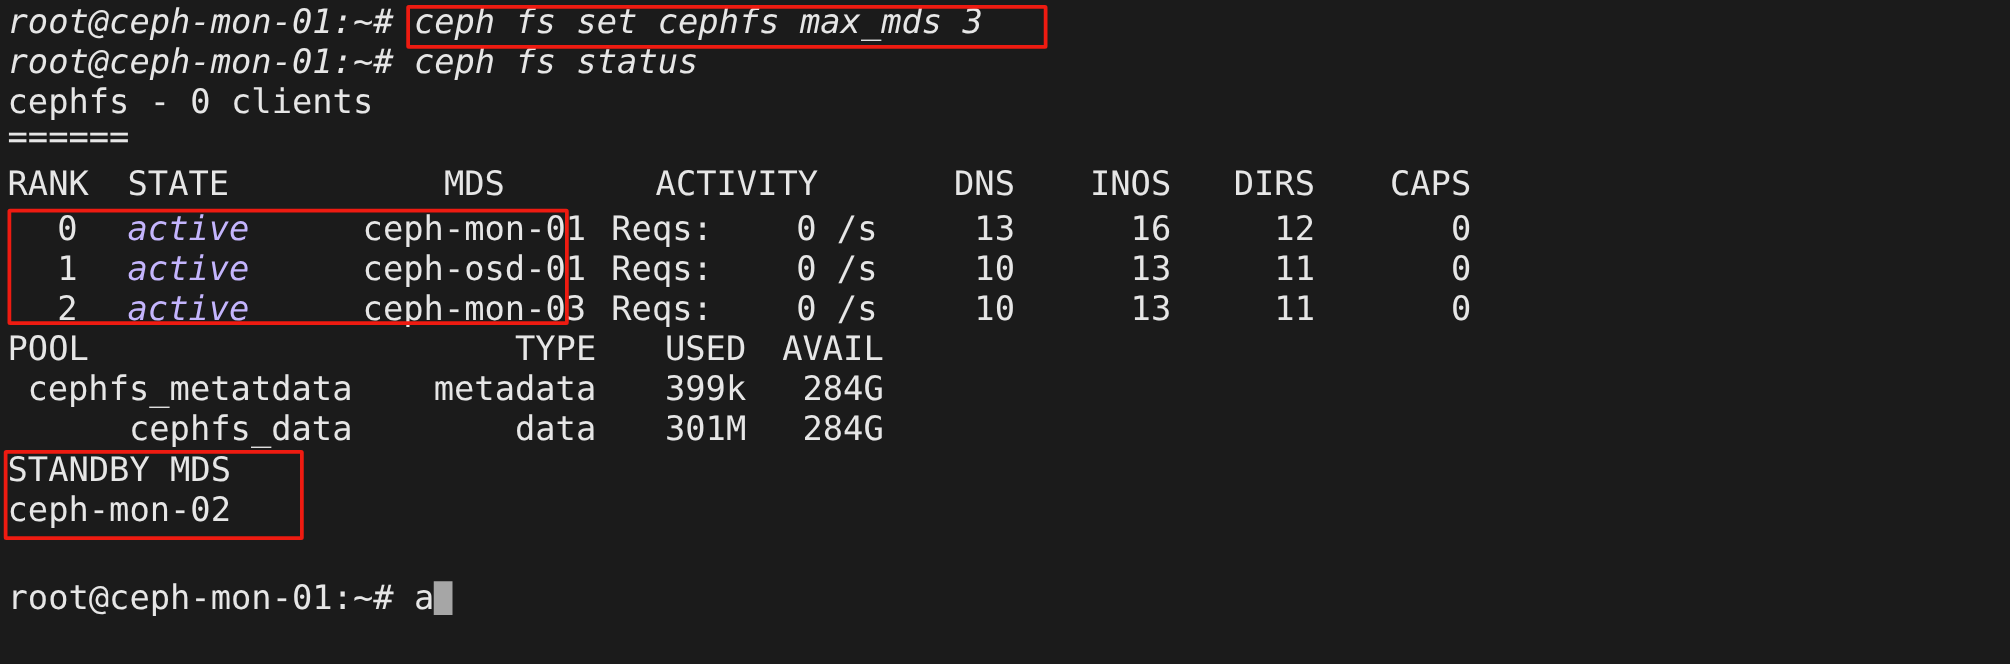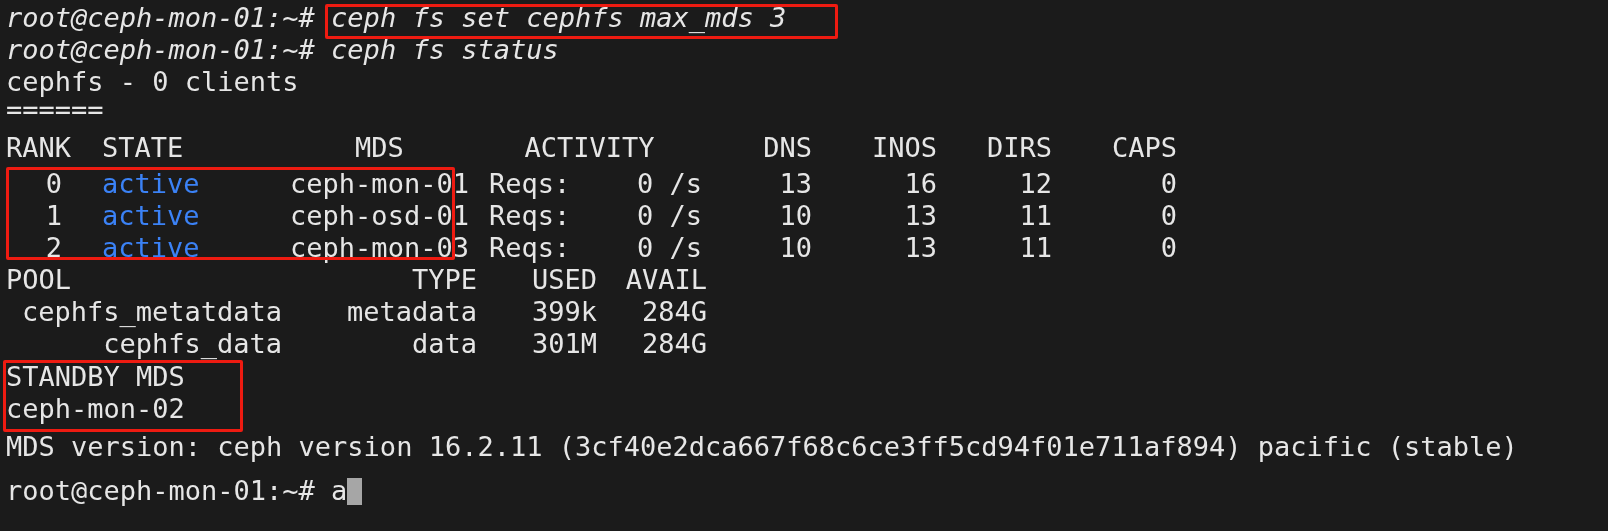--- a/index.html
+++ b/index.html
@@ -33,21 +33,21 @@
     left: 6px;
     white-space: pre;
     font-size: 27px;
     line-height: 32px;
     height: 32px;
     color: #e6e6e6;
   }
 
   .seg { white-space: pre; }
 
-  .green { color: #3b82f6; }
+  .green { color: #c4b5fd; font-style: italic; }
 
   
   .redbox {
     position: absolute;
     border: 3px solid #ee1b11;
     border-radius: 2px;
     box-sizing: border-box;
     pointer-events: none;
     background: transparent;
   }
@@ -83,21 +83,20 @@
 
   <div class="line" style="top:264px;"><span class="seg" style="display:inline-block;width:276px;text-align:left;">POOL</span><span class="seg" style="display:inline-block;width:195px;text-align:right;">TYPE</span><span class="seg" style="display:inline-block;width:120px;text-align:right;">USED</span><span class="seg" style="display:inline-block;width:110px;text-align:right;">AVAIL</span></div>
 
   <div class="line" style="top:296px;"><span class="seg" style="display:inline-block;width:276px;text-align:right;">cephfs_metatdata</span><span class="seg" style="display:inline-block;width:195px;text-align:right;">metadata</span><span class="seg" style="display:inline-block;width:120px;text-align:right;">399k</span><span class="seg" style="display:inline-block;width:110px;text-align:right;">284G</span></div>
 
   <div class="line" style="top:328px;"><span class="seg" style="display:inline-block;width:276px;text-align:right;">cephfs_data</span><span class="seg" style="display:inline-block;width:195px;text-align:right;">data</span><span class="seg" style="display:inline-block;width:120px;text-align:right;">301M</span><span class="seg" style="display:inline-block;width:110px;text-align:right;">284G</span></div>
 
   <div class="line" style="top:361px;">STANDBY MDS</div>
   <div class="line" style="top:393px;">ceph-mon-02</div>
 
-  <div class="line" style="top:431px;">MDS version: ceph version 16.2.11 (3cf40e2dca667f68c6ce3ff5cd94f01e711af894) pacific (stable)</div>
 
-  <div class="line" style="top:463px;margin-top:12px;"><span class="seg">root@ceph-mon-01:~# a</span><span class="cursor"></span></div>
+  <div class="line" style="top:463px;"><span class="seg">root@ceph-mon-01:~# a</span><span class="cursor"></span></div>
 
   <div class="redbox" style="left:325px;top:4px;width:513px;height:35px;"></div>
   <div class="redbox" style="left:6px;top:167px;width:449px;height:93px;"></div>
   <div class="redbox" style="left:3px;top:360px;width:240px;height:72px;"></div>
 
 </div>
 
 </body></html>

